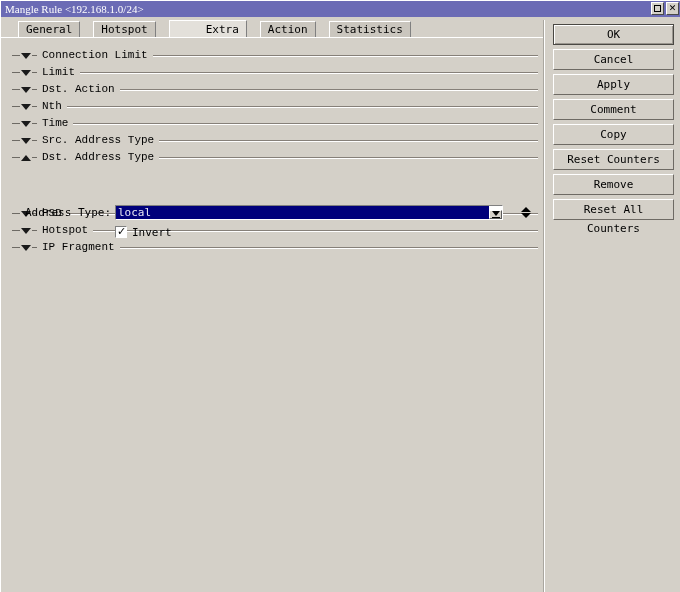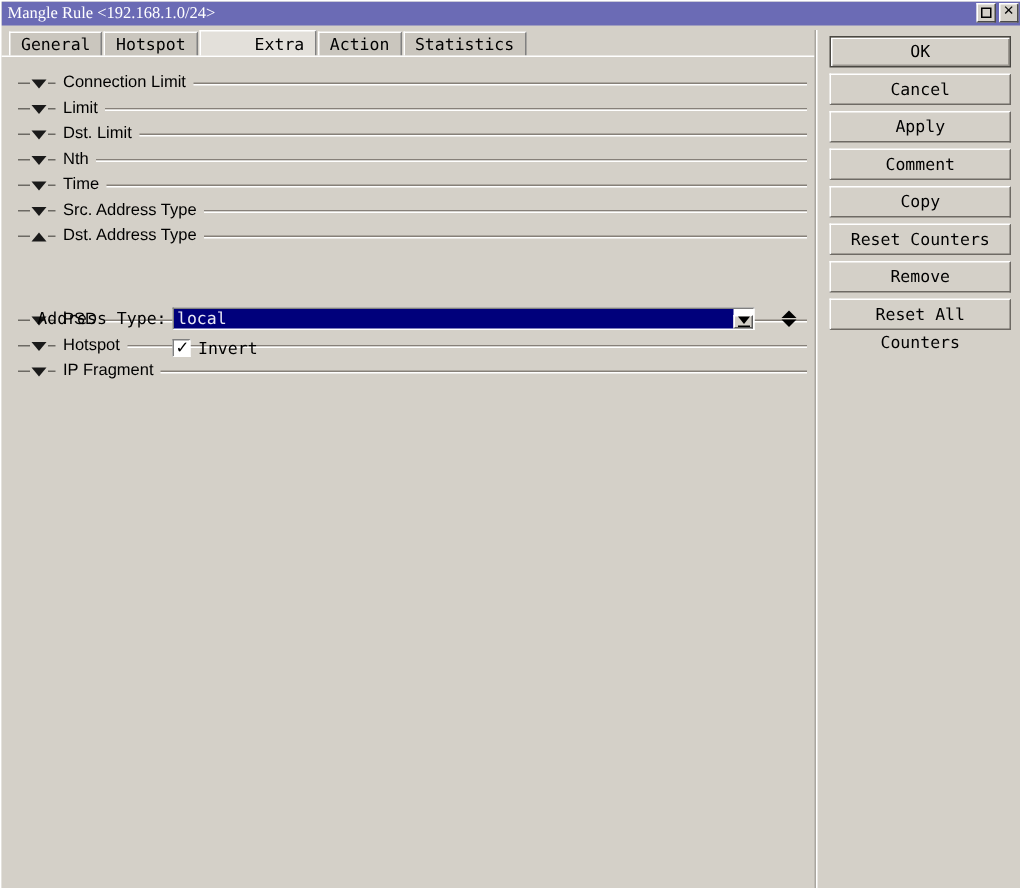--- a/index.html
+++ b/index.html
@@ -89,20 +89,21 @@
     line-height: 16px;
     font-family: "DejaVu Sans Mono", monospace;
     color: #000000;
     background: #cac6be;
     border-top: 1px solid #ffffff;
     border-left: 1px solid #ffffff;
     border-right: 1px solid #808080;
     box-sizing: border-box;
     white-space: nowrap;
     margin-right: 1px;
+    margin-left: 12px;
   }
   .tab.active {
     background: #e3e0da;
     height: 17px;
     line-height: 17px;
     border-bottom: none;
     padding-left: 36px;
   }
   #tab-underline {
     position: absolute;
@@ -157,21 +158,21 @@
     border-right: 5px solid transparent;
     border-bottom: 6px solid #1a1a1a;
   }
   .sec-dash-right {
     width: 5px; height: 1px;
     background: #6d6a64;
   }
   .sec-label {
     font-size: 11px;
     line-height: 11px;
-    font-family: Liberation Sans, sans-serif;
+    font-family: Liberation Mono, monospace;
     color: #000000;
     white-space: nowrap;
     padding: 0 5px 0 5px;
     text-align: center;
   }
   .sec-line {
     flex: 1;
     height: 2px;
     margin-right: 5px;
     border-top: 1px solid #868079;
@@ -373,21 +374,21 @@
       <span class="tri tri-down"></span>
       <span class="sec-dash-right"></span>
       <span class="sec-label">Limit</span>
       <span class="sec-line"></span>
     </div>
 
     <div class="section-row" style="top:43px">
       <span class="sec-dash-left"></span>
       <span class="tri tri-down"></span>
       <span class="sec-dash-right"></span>
-      <span class="sec-label">Dst. Limit</span>
+      <span class="sec-label">Dst. Action</span>
       <span class="sec-line"></span>
     </div>
 
     <div class="section-row" style="top:60px">
       <span class="sec-dash-left"></span>
       <span class="tri tri-down"></span>
       <span class="sec-dash-right"></span>
       <span class="sec-label">Nth</span>
       <span class="sec-line"></span>
     </div>

